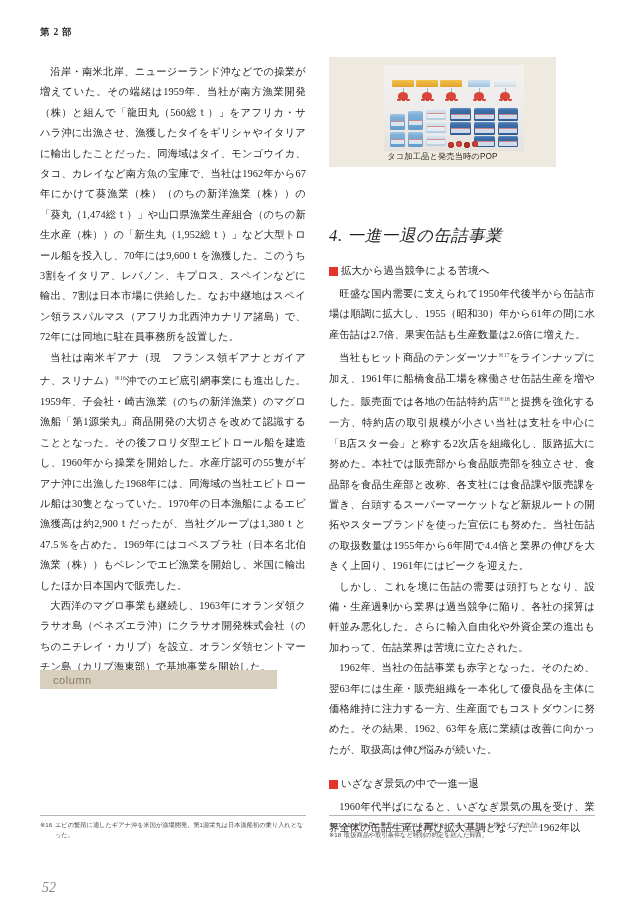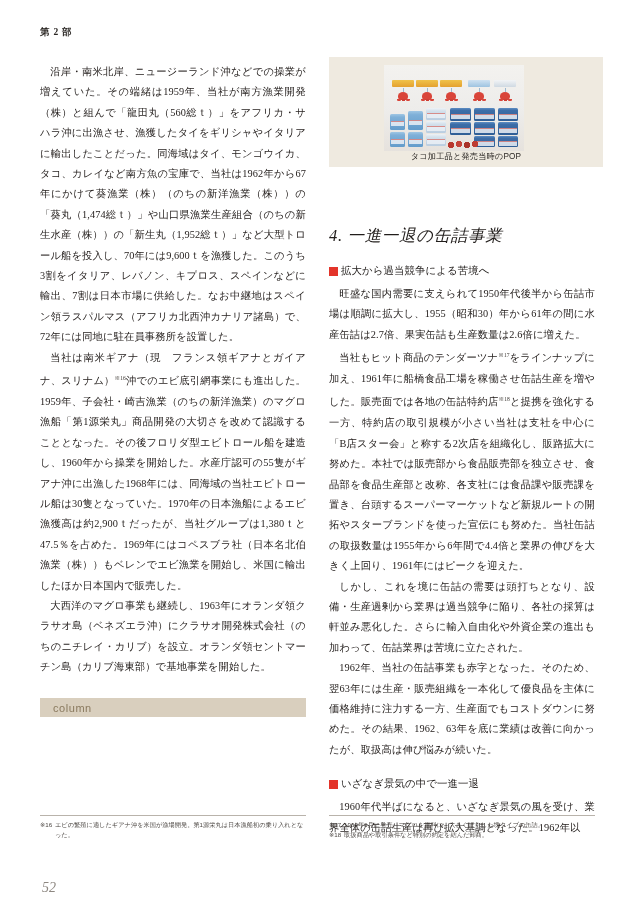--- a/index.html
+++ b/index.html
@@ -61,21 +61,21 @@
     vertical-align: super;
     letter-spacing: 0;
     color: #3a3530;
   }
 
   
   .figure {
     position: absolute;
     left: 329px;
     top: 57px;
-    width: 274px;
+    width: 227px;
     height: 110px;
     background: #efeae0;
     box-sizing: border-box;
   }
   .photo {
     position: absolute;
     left: 55px;
     top: 8px;
     width: 140px;
     height: 86px;
@@ -188,24 +188,23 @@
     display: inline-block;
     flex: 0 0 auto;
   }
   .gap-before { margin-top: 17px; }
 
   
   .column-box {
     position: absolute;
     left: 40px;
     top: 670px;
-    width: 266px;
+    width: 237px;
     background: #a16207;
     box-sizing: border-box;
-    margin-top: 28px;
   }
   .column-tab {
     background: #d9cfbe;
     height: 19px;
     padding: 0 0 0 13px;
     display: flex;
     align-items: center;
   }
   .column-tab .label {
     font-size: 11px;

